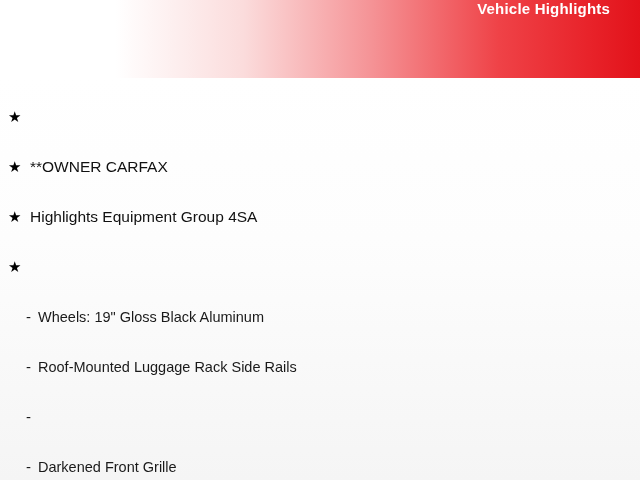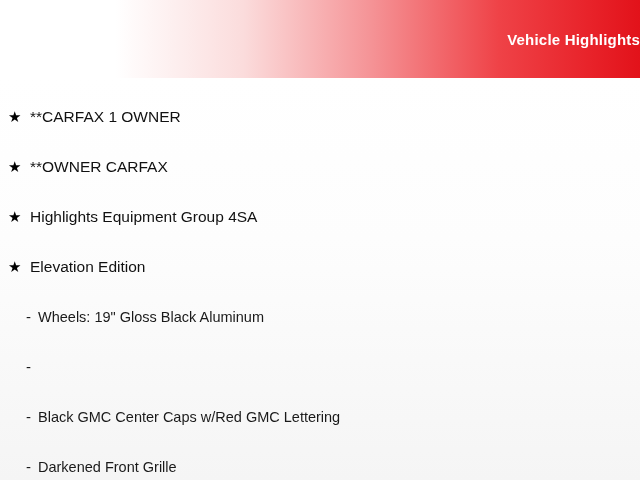--- a/index.html
+++ b/index.html
@@ -27,23 +27,23 @@
     height: 78px;
     background: linear-gradient(to right,
         #ffffff 0%,
         #ffffff 18%,
         #fbdcdc 38%,
         #f59396 58%,
         #ef4247 78%,
         #e8232a 92%,
         #e2121a 100%);
     display: flex;
-    align-items: center;
     justify-content: flex-end;
     box-sizing: border-box;
+    padding-right: 30px;
   }
   .header-title {
     color: #ffffff;
     font-size: 15px;
     font-weight: bold;
     letter-spacing: 0.2px;
     white-space: nowrap;
   }
   
   .body-area {
@@ -105,50 +105,48 @@
 
   <div class="header">
     <div class="header-title">Vehicle Highlights</div>
   </div>
 
   <div class="body-area">
     <ul class="highlights">
 
       <li class="hl-row level-0">
         <span class="bullet-star">★</span>
-        <span class="hl-text">**CARFAX 1 OWNER</span>
       </li>
 
       <li class="hl-row level-0">
         <span class="bullet-star">★</span>
         <span class="hl-text">**OWNER CARFAX</span>
       </li>
 
       <li class="hl-row level-0">
         <span class="bullet-star">★</span>
         <span class="hl-text">Highlights Equipment Group 4SA</span>
       </li>
 
       <li class="hl-row level-0">
         <span class="bullet-star">★</span>
-        <span class="hl-text">Elevation Edition</span>
       </li>
 
       <li class="hl-row level-1">
         <span class="dash">-</span>
         <span class="hl-text sub">Wheels: 19" Gloss Black Aluminum</span>
       </li>
 
       <li class="hl-row level-1">
         <span class="dash">-</span>
+        <span class="hl-text sub">Roof-Mounted Luggage Rack Side Rails</span>
       </li>
 
       <li class="hl-row level-1">
         <span class="dash">-</span>
-        <span class="hl-text sub">Black GMC Center Caps w/Red GMC Lettering</span>
       </li>
 
       <li class="hl-row level-1">
         <span class="dash">-</span>
         <span class="hl-text sub">Darkened Front Grille</span>
       </li>
 
     </ul>
   </div>
 

